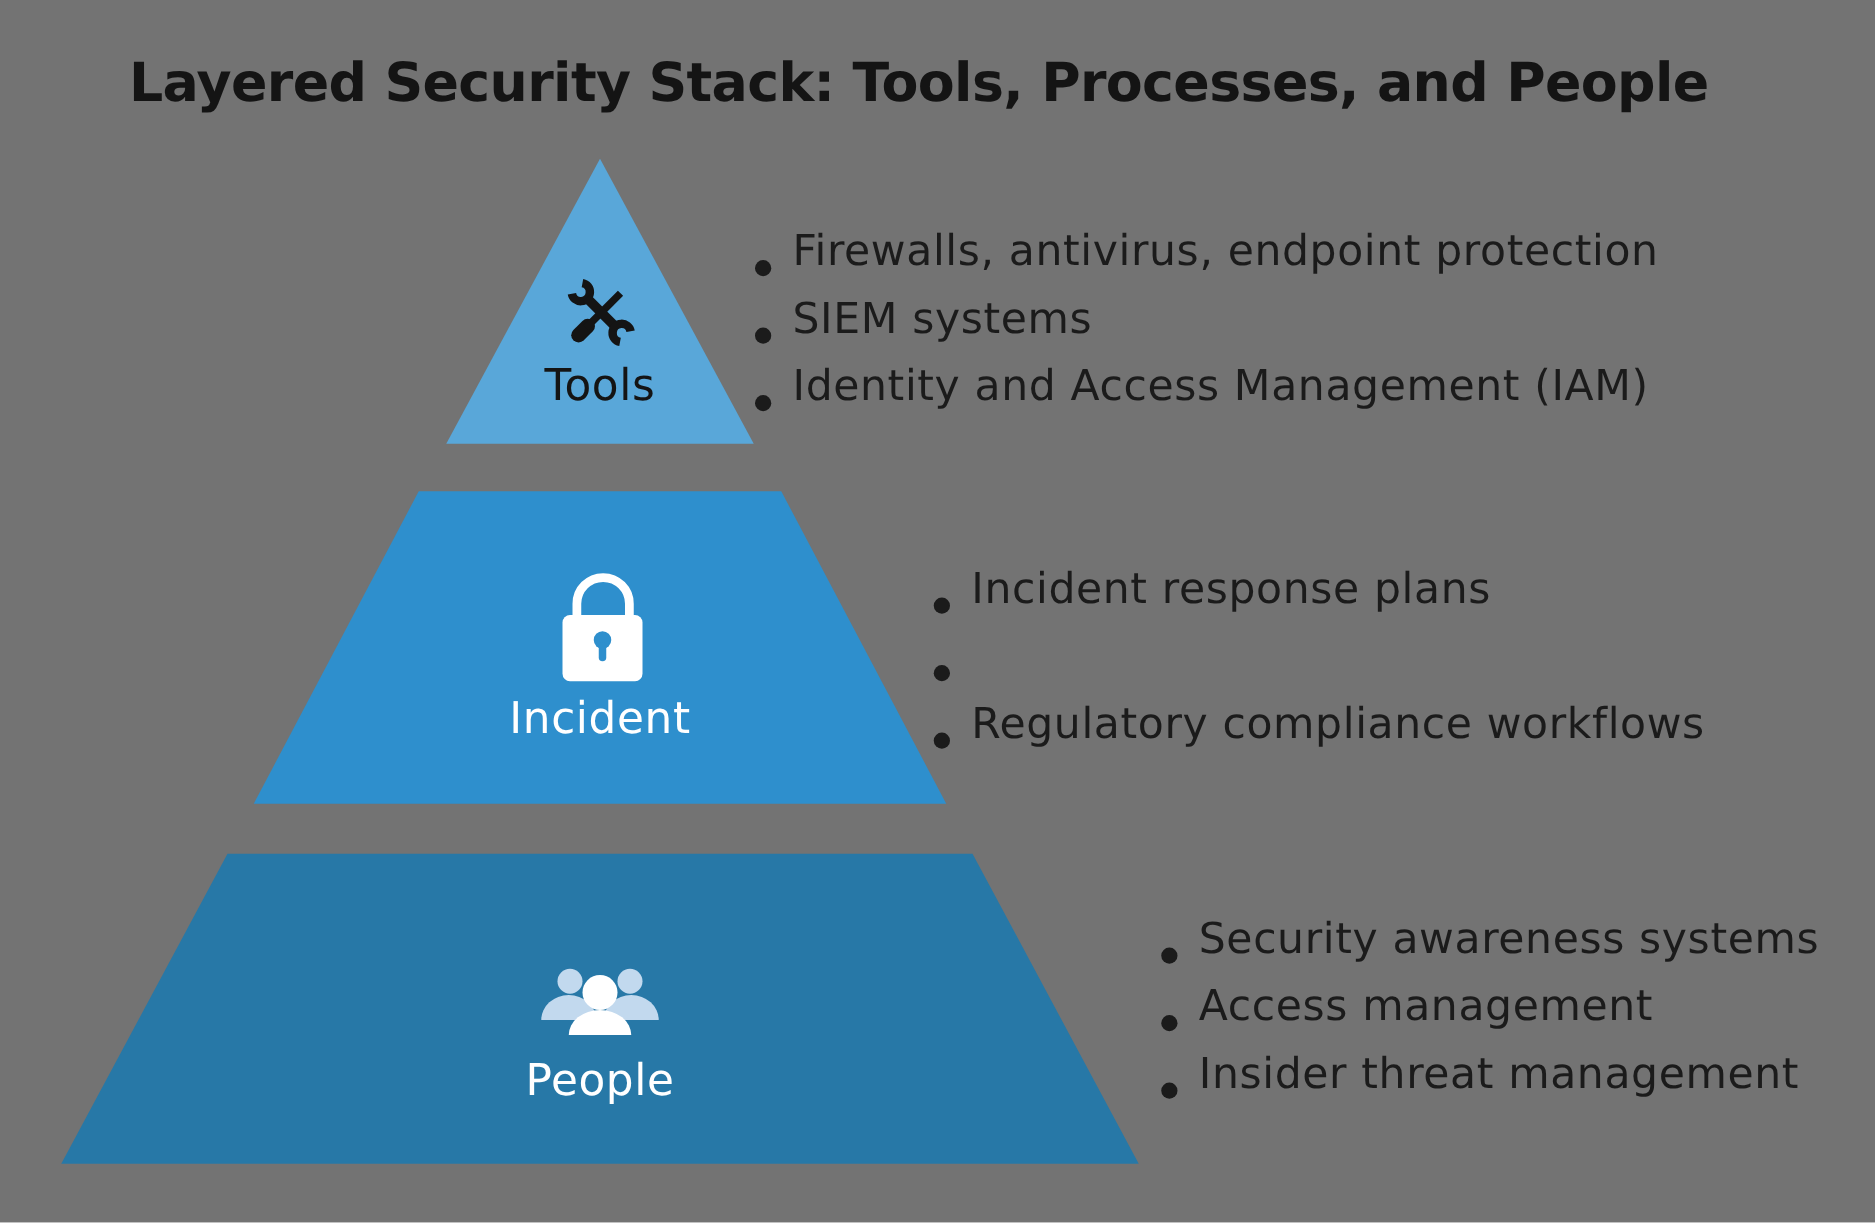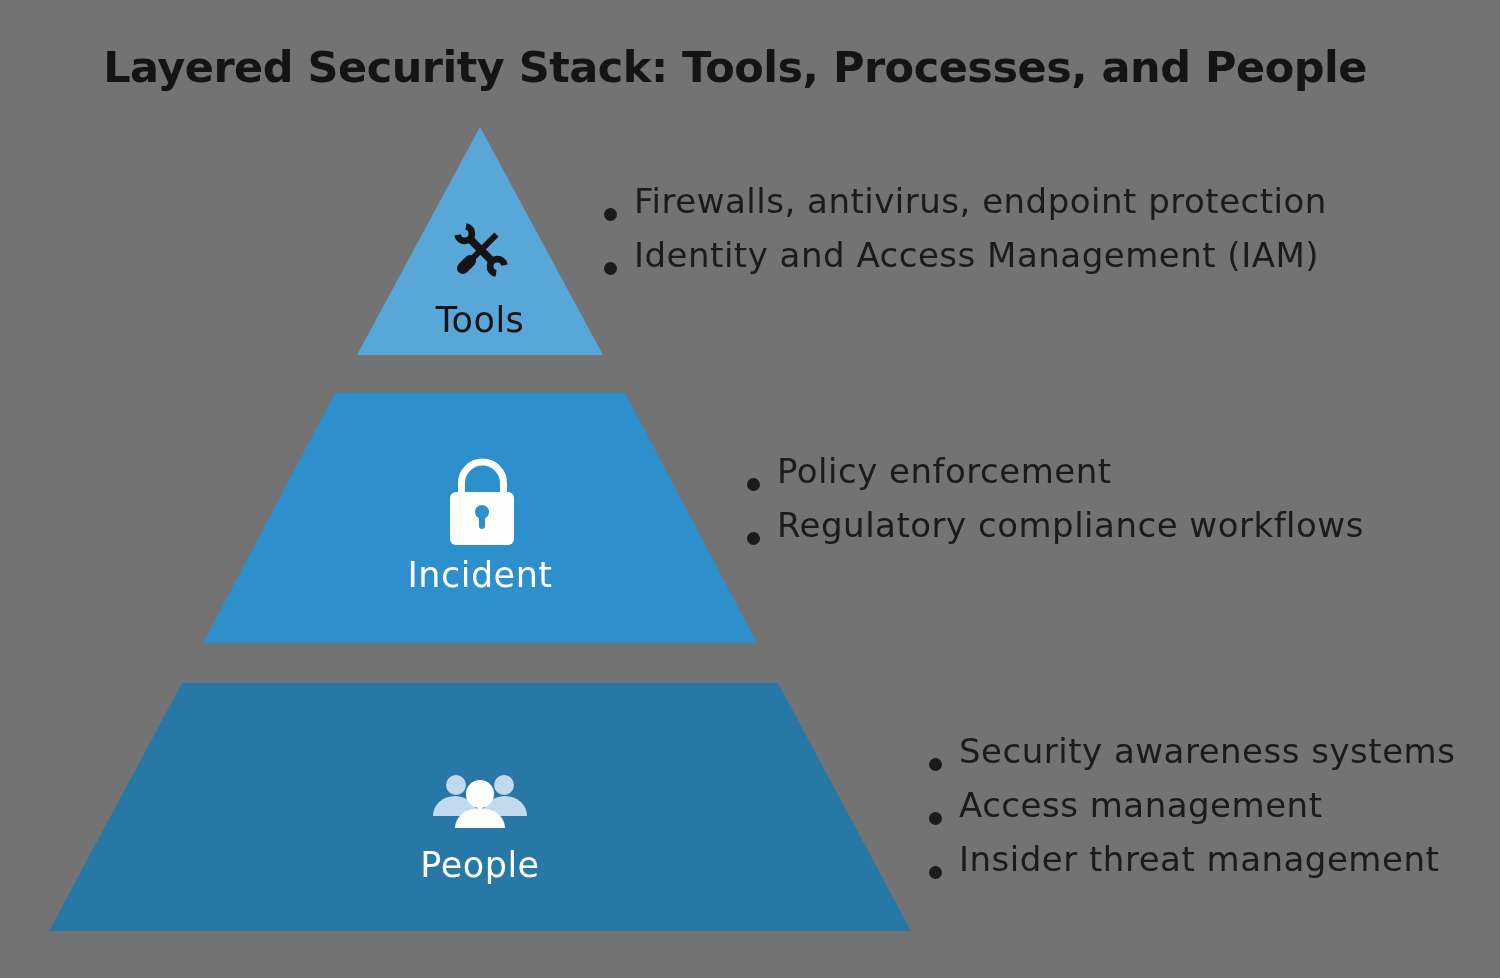--- a/index.html
+++ b/index.html
@@ -14,21 +14,21 @@
   }
   .pyramid-svg { position:absolute; left:0; top:0; }
   .layer-icon { position:absolute; }
   .icon-tools  { left:452px; top:221px; }
   .icon-lock   { left:449px; top:450px; }
   .icon-people { left:430px; top:764px; }
   .layer-label {
     position:absolute; left:355px; width:250px; text-align:center;
     font-size:35px; line-height:38px; font-weight:normal; letter-spacing:0.5px;
   }
-  .label-tools     { top:301px; }
+  .label-tools     { top:290px; }
   .label-processes { top:556px; }
   .label-people    { top:846px; }
   .bullet-list {
     position:absolute; margin:0; padding:0; list-style:none;
   }
   .list-tools     { left:604px; top:167px; }
   .list-processes { left:747px; top:437px; }
   .list-people    { left:929px; top:717px; }
   .bullet-list li {
     display:flex; align-items:flex-end; height:54px;
@@ -85,28 +85,35 @@
   </svg>
   <div class="layer-label label-people" style="color: rgb(255, 255, 255);">People</div>
 
   <ul class="bullet-list list-tools">
     <li>
       <span class="dot"></span>
       <span>Firewalls, antivirus, endpoint protection</span>
     </li>
     <li>
       <span class="dot"></span>
+      <span>SIEM systems</span>
+    </li>
+    <li>
+      <span class="dot"></span>
       <span>Identity and Access Management (IAM)</span>
     </li>
   </ul>
 
   <ul class="bullet-list list-processes">
     <li>
       <span class="dot"></span>
-      <span>Policy enforcement</span>
+      <span>Incident response plans</span>
+    </li>
+    <li>
+      <span class="dot"></span>
     </li>
     <li>
       <span class="dot"></span>
       <span>Regulatory compliance workflows</span>
     </li>
   </ul>
 
   <ul class="bullet-list list-people">
     <li>
       <span class="dot"></span>

